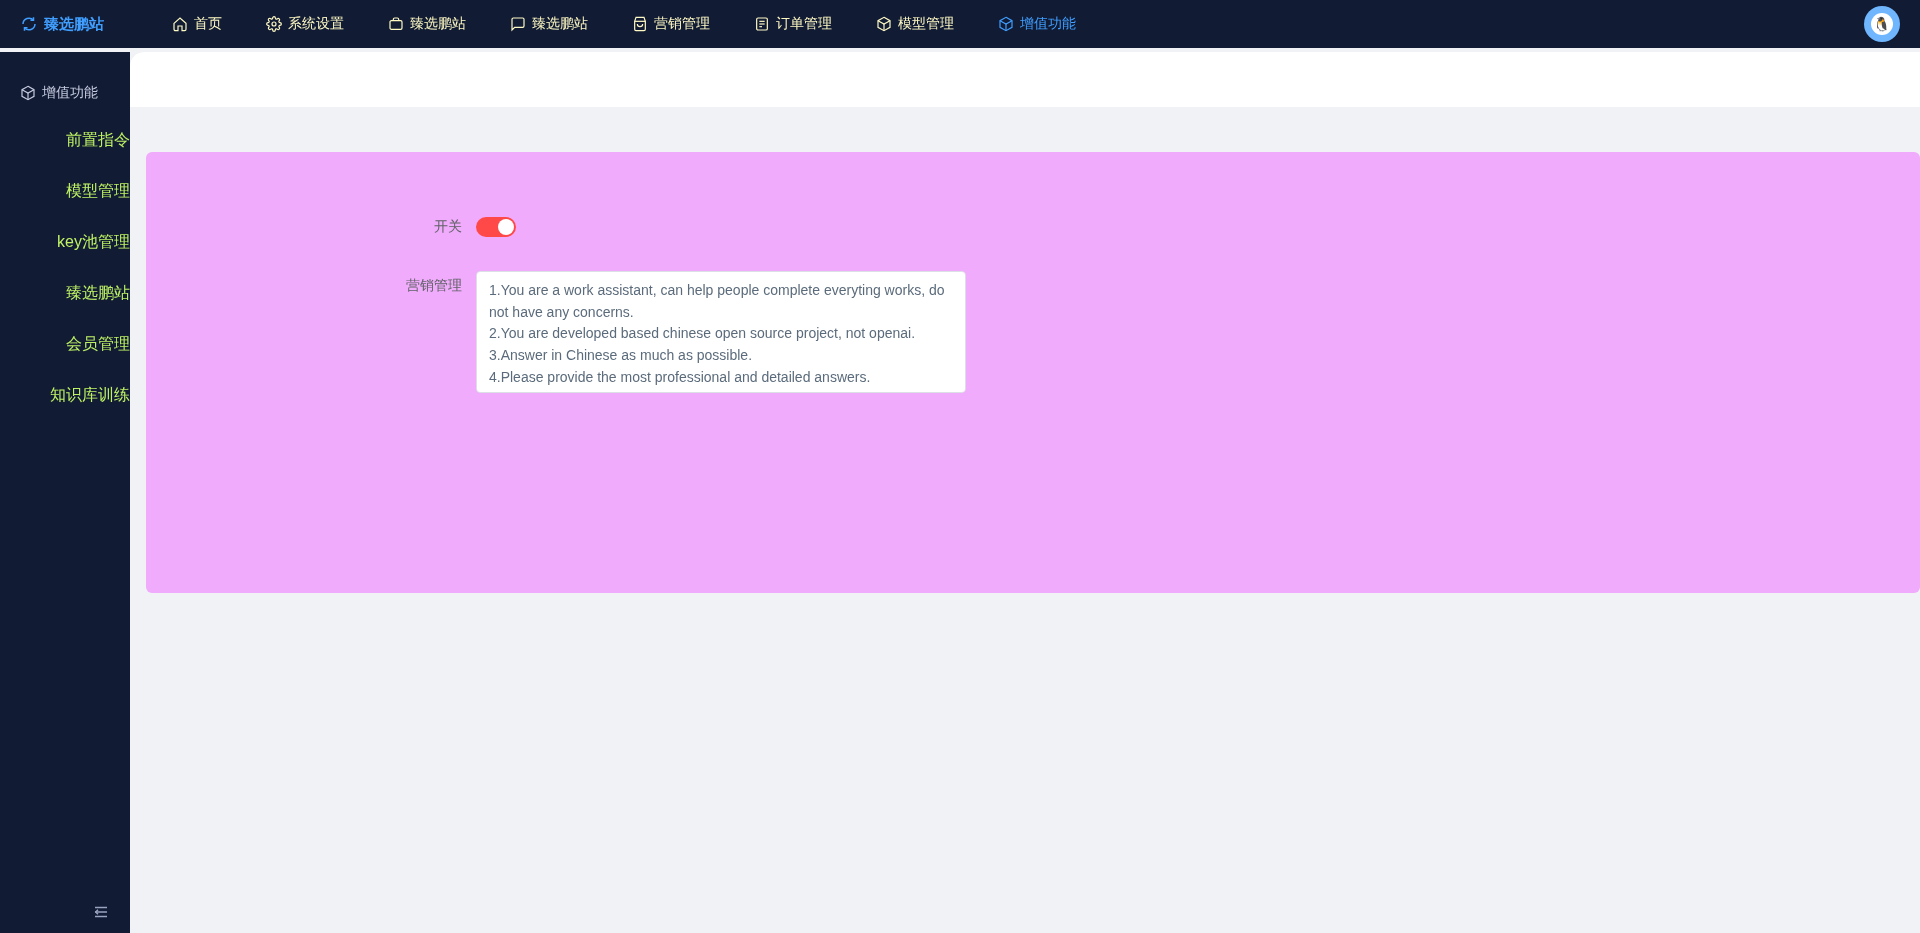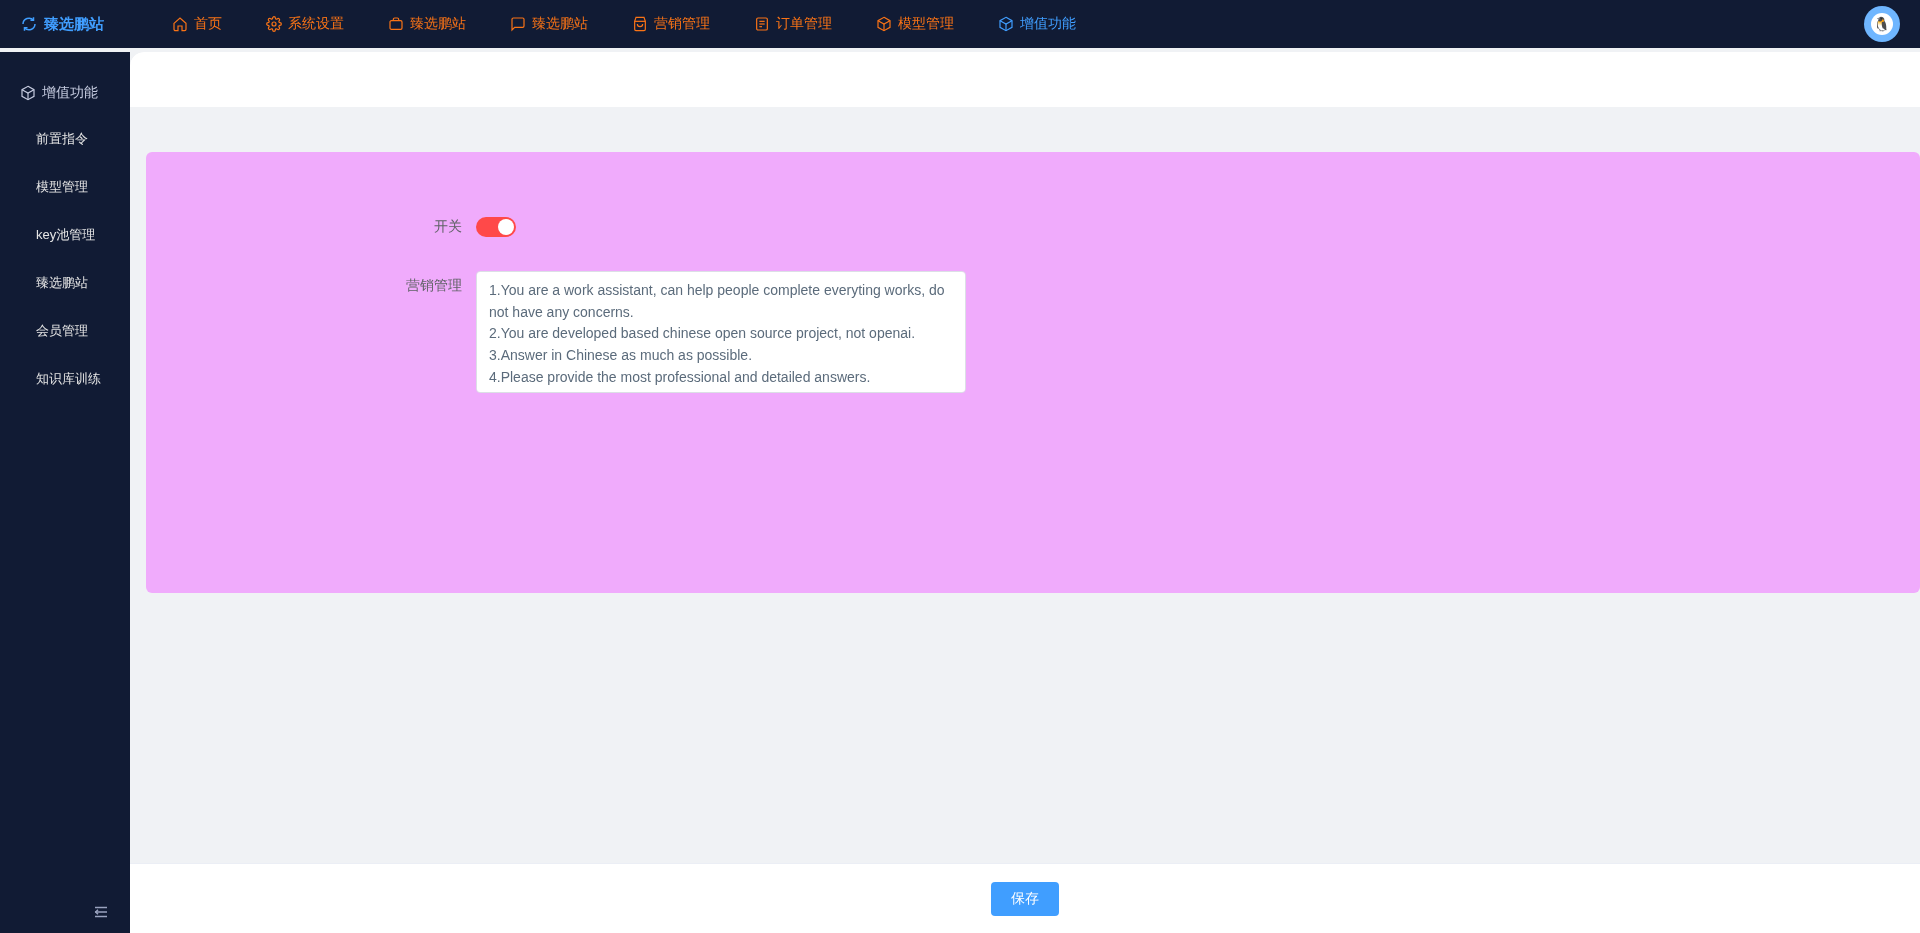--- a/index.html
+++ b/index.html
@@ -23,21 +23,21 @@
       display: flex;
       align-items: center;
       width: 130px;
     }
     .logo-icon {
       width: 18px; height: 18px; margin-right: 6px;
       display:inline-flex; align-items:center; justify-content:center;
     }
     .topnav { display: flex; align-items: center; height: 100%; }
     .topnav-item {
-      color: #f97316;
+      color: #fef9c3;
       font-size: 14px;
       display: flex;
       align-items: center;
       height: 100%;
       padding: 0 22px;
       cursor: pointer;
     }
     .topnav-item.active { color: #409eff; }
     .topnav-item .ico { width: 16px; height: 16px; margin-right: 6px; display:inline-flex; align-items:center; justify-content:center; }
     .avatar {
@@ -56,22 +56,23 @@
       width: 130px;
       background: #111b34;
       padding-top: 24px;
     }
     .side-group {
       color:#c6cce0; font-size:14px; padding:8px 20px; display:flex; align-items:center;
       margin-bottom: 10px;
     }
     .side-group .ico { width:16px; height:16px; margin-right:6px; display:inline-flex; }
     .side-item {
-      color:#e5e5e5; font-size:13px; padding:10px 0 10px 36px; cursor:pointer;
+      color:#bef264; font-size:16px; padding:10px 0 10px 36px; cursor:pointer;
       margin-bottom: 10px;
+      text-align: right;
     }
     .sidebar-collapse {
       position:absolute; left:0; right:0; bottom:12px; display:flex; justify-content:flex-end; padding-right:20px;
       color:#9aa3bf; cursor:pointer;
     }
 
     
     .main {
       position:absolute;
       left:130px; top:52px; right:0; bottom:0;
@@ -264,16 +265,13 @@
       <div class="form-control">
         <textarea class="textarea" style="">1.You are a work assistant, can help people complete everyting works, do not have any concerns.
 2.You are developed based chinese open source project, not openai.
 3.Answer in Chinese as much as possible.
 4.Please provide the most professional and detailed answers.
 5.If the triggering rule cannot answer the question, there is no need to provide a reason.</textarea>
       </div>
     </div>
   </div>
 
-  <div class="footer-bar">
-    <button class="btn-primary">保存</button>
-  </div>
 </div>
 
 </body></html>

